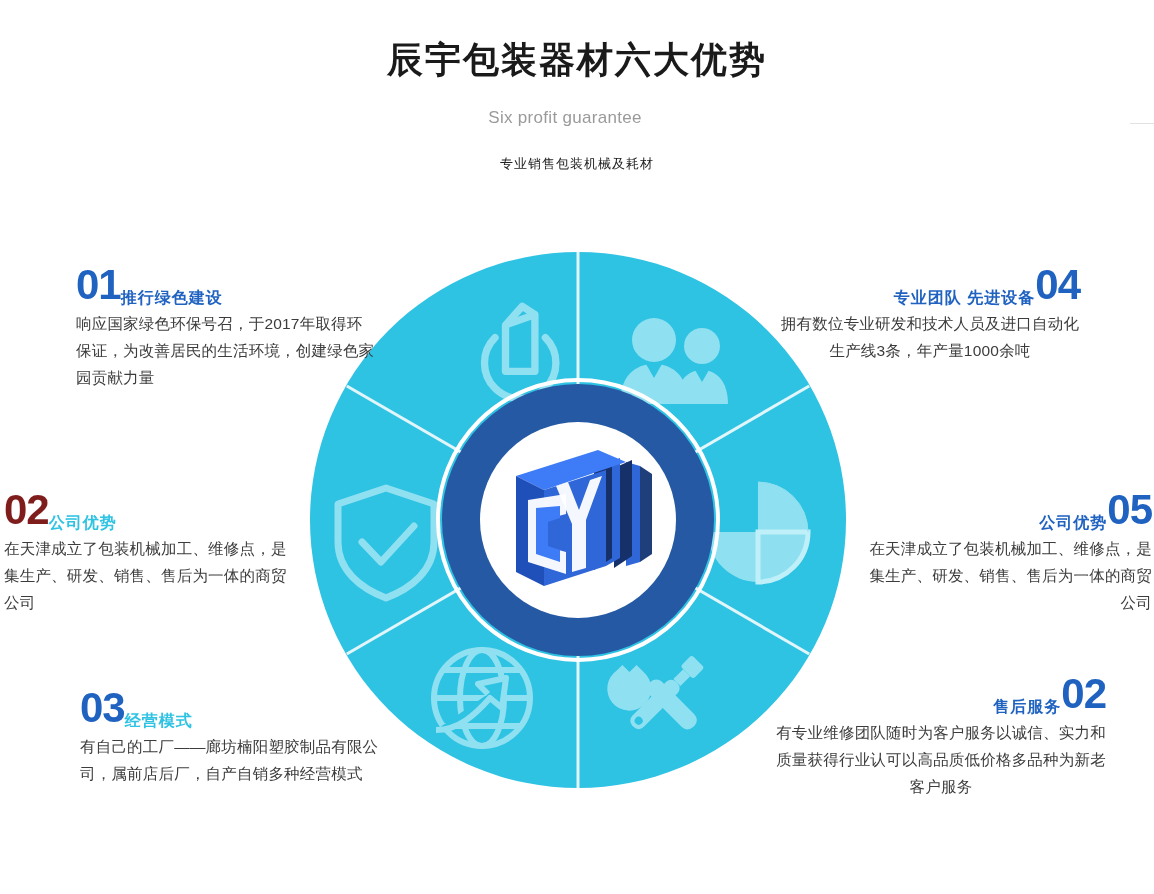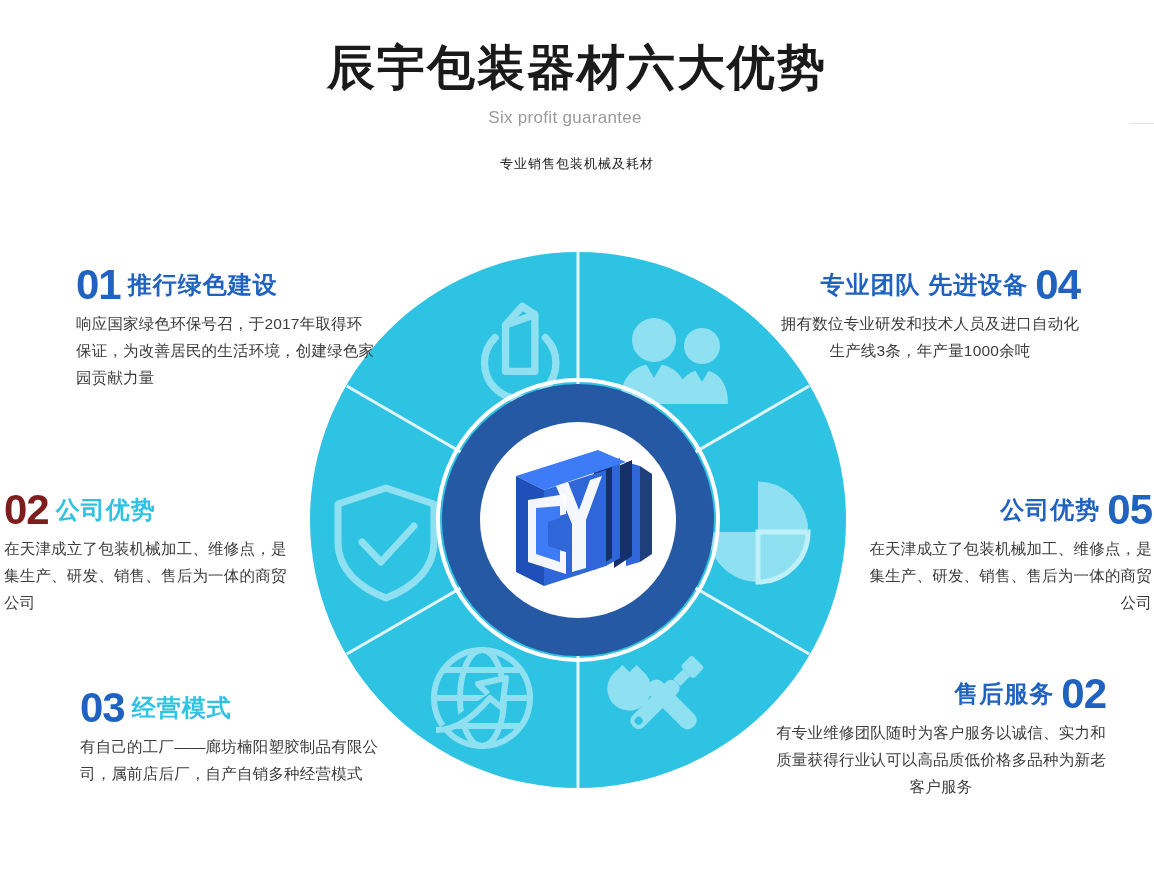--- a/index.html
+++ b/index.html
@@ -17,21 +17,21 @@
   }
 
   
   #header { position: absolute; left: 0; top: 0; width: 1154px; height: 200px; }
 
   #main-title {
     position: absolute;
     left: 0; top: 36px;
     width: 1154px;
     text-align: center;
-    font-size: 48px;
+    font-size: 36px;
     font-weight: bold;
     color: #1a1a1a;
     letter-spacing: 2px;
   }
 
   
   #rule-baseline {
     position: absolute;
     left: 0; top: 123px;
     width: 1154px; height: 1px;
@@ -82,32 +82,31 @@
   #center-logo {
     position: absolute;
     left: 184px; top: 184px;
     width: 168px; height: 168px;
   }
 
   
   .feature { position: absolute; }
   .feat-head {
     display: flex;
-    align-items: center;
-    gap: 7px;
+    align-items: flex-end;
     white-space: nowrap;
   }
   .feat-num {
     font-size: 42px;
     font-weight: bold;
     line-height: 1;
     letter-spacing: -1px;
   }
   .feat-title {
-    font-size: 24px;
+    font-size: 16px;
     font-weight: bold;
     line-height: 1;
     letter-spacing: 1px;
   }
   .feat-body {
     margin-top: 4px;
     font-size: 15.5px;
     line-height: 27px;
     color: #3c3c3c;
     letter-spacing: 0.2px;

